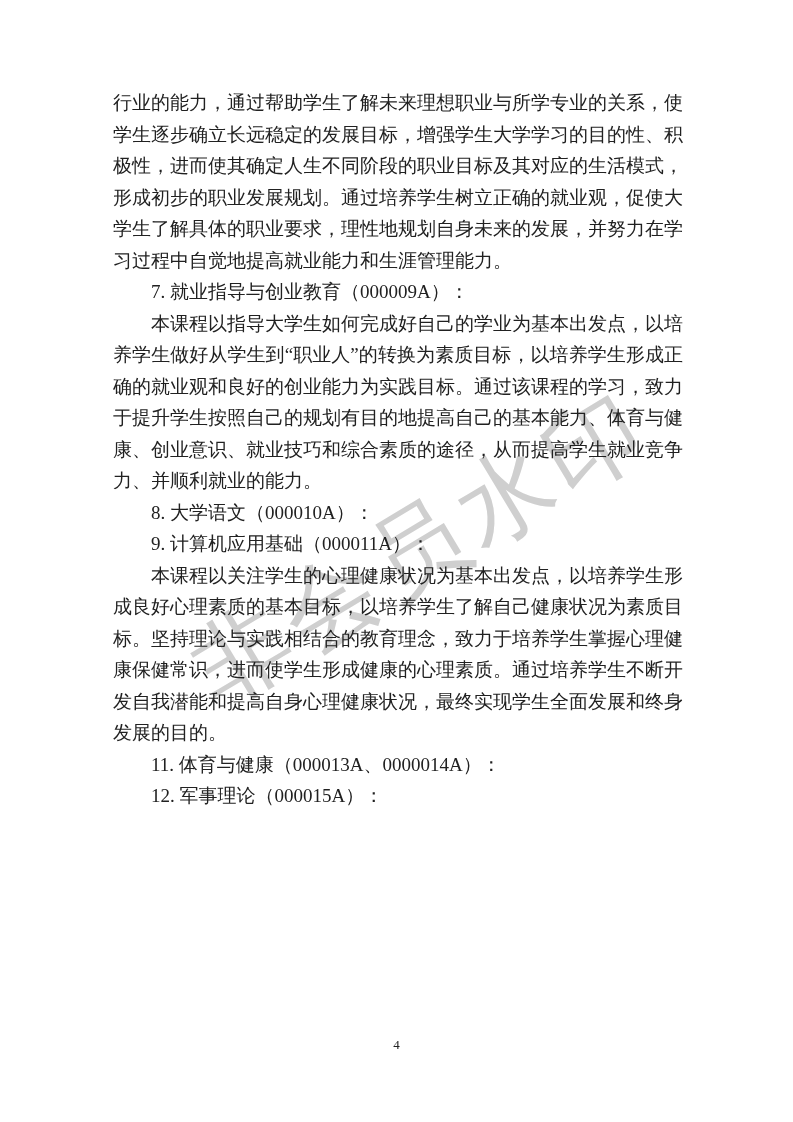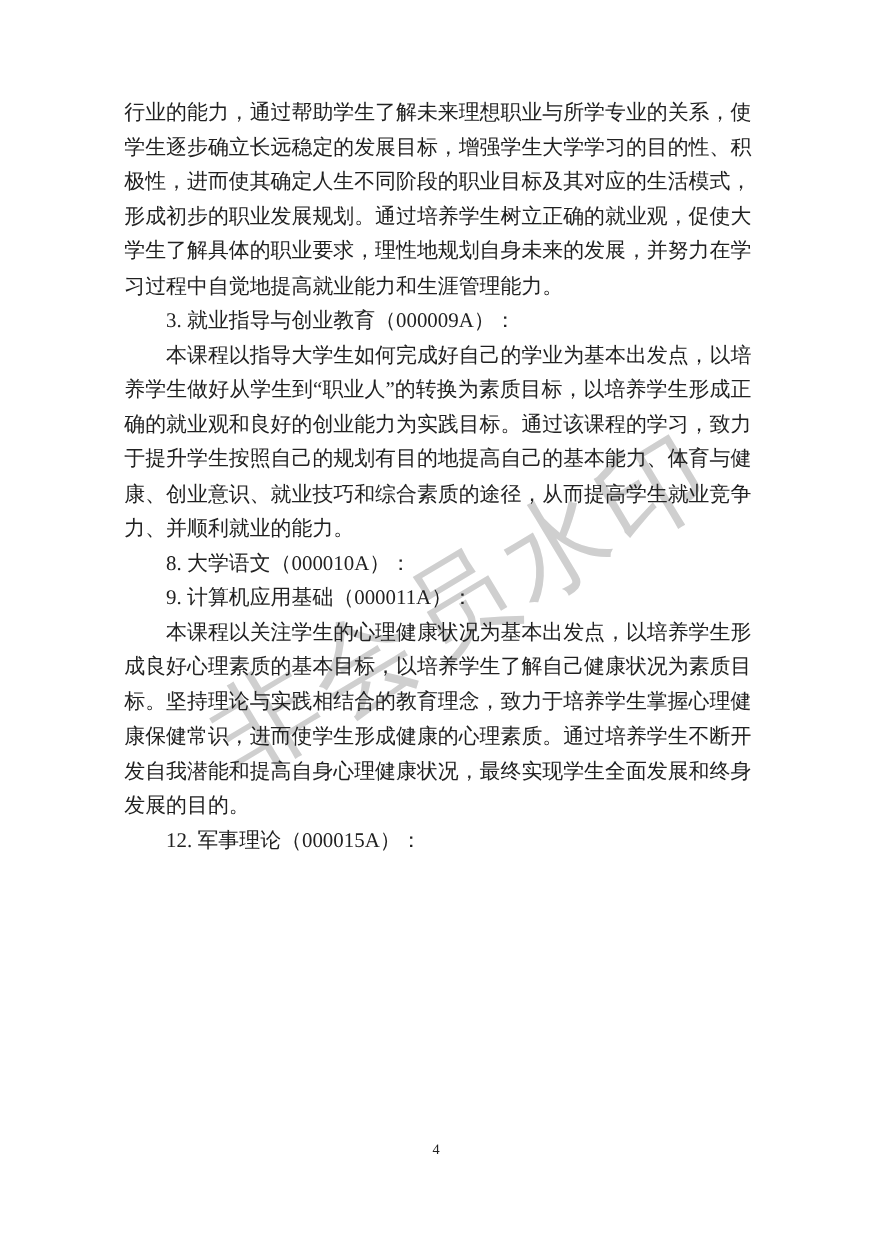--- a/index.html
+++ b/index.html
@@ -67,23 +67,24 @@
 </style>
 </head>
 <body>
 
 <div class="page">
 
   <div class="watermark">非会员水印</div>
 
   <div class="content">
     <p class="para no-indent">行业的能力，通过帮助学生了解未来理想职业与所学专业的关系，使学生逐步确立长远稳定的发展目标，增强学生大学学习的目的性、积极性，进而使其确定人生不同阶段的职业目标及其对应的生活模式，形成初步的职业发展规划。通过培养学生树立正确的就业观，促使大学生了解具体的职业要求，理性地规划自身未来的发展，并努力在学习过程中自觉地提高就业能力和生涯管理能力。</p>
-    <p class="heading">3. 就业指导与创业教育（000009A）：</p>
+    <p class="heading">7. 就业指导与创业教育（000009A）：</p>
     <p class="para">本课程以指导大学生如何完成好自己的学业为基本出发点，以培养学生做好从学生到“职业人”的转换为素质目标，以培养学生形成正确的就业观和良好的创业能力为实践目标。通过该课程的学习，致力于提升学生按照自己的规划有目的地提高自己的基本能力、体育与健康、创业意识、就业技巧和综合素质的途径，从而提高学生就业竞争力、并顺利就业的能力。</p>
     <p class="heading">8. 大学语文（000010A）：</p>
     <p class="heading">9. 计算机应用基础（000011A）：</p>
     <p class="para">本课程以关注学生的心理健康状况为基本出发点，以培养学生形成良好心理素质的基本目标，以培养学生了解自己健康状况为素质目标。坚持理论与实践相结合的教育理念，致力于培养学生掌握心理健康保健常识，进而使学生形成健康的心理素质。通过培养学生不断开发自我潜能和提高自身心理健康状况，最终实现学生全面发展和终身发展的目的。</p>
+    <p class="heading">11. 体育与健康（000013A、0000014A）：</p>
     <p class="heading">12. 军事理论（000015A）：</p>
   </div>
 
   <div class="page-number">4</div>
 
 </div>
 
 </body></html>

